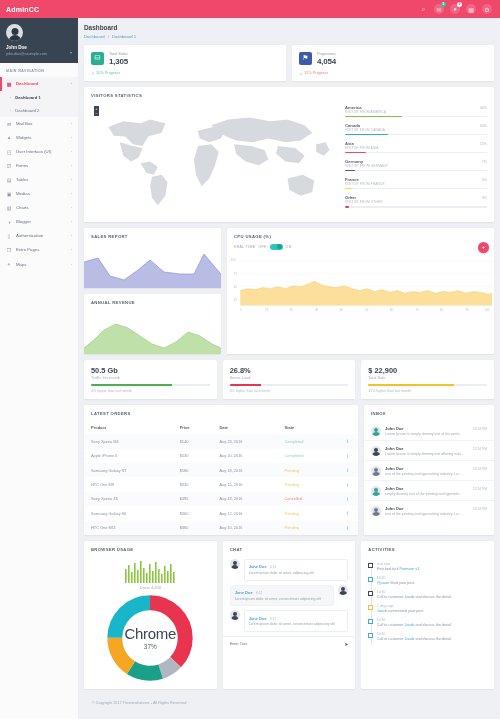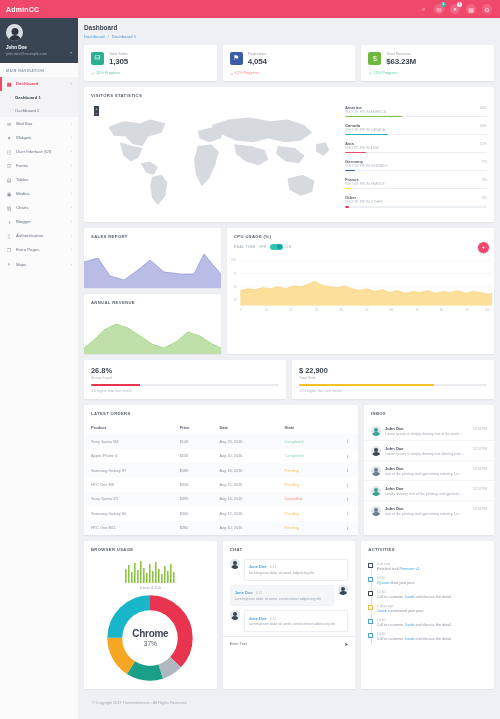--- a/index.html
+++ b/index.html
@@ -178,21 +178,21 @@
     font-size:3.6px; color:#a3abb6; margin-top:1px; white-space:nowrap;
     overflow:hidden; text-overflow:ellipsis;
   }
 
   
   .bu-body { padding:2px 7px 7px 7px; text-align:center; }
   .spark { height:24px; width:52px; margin:0 auto; display:block; }
   .bu-users { font-size:3.9px; color:#9aa4b0; margin:2px 0 4px 0; }
   .donut-wrap { position:relative; width:88px; height:88px; margin:0 auto; }
   .donut-center { position:absolute; inset:0; display:flex; flex-direction:column; align-items:center; justify-content:center; }
-  .donut-name { font-size:10px; font-weight:bold; color:#3d4552; letter-spacing:-.3px; }
+  .donut-name { font-size:15px; font-weight:normal; color:#3d4552; letter-spacing:-.3px; }
   .donut-pct { font-size:6.5px; color:#5a6270; margin-top:1px; }
 
   
   .chat-body { padding:2px 7px 0 7px; }
   .chat-msg { display:flex; gap:4px; margin-bottom:4px; align-items:flex-start; }
   .chat-bubble { flex:1; border:.4px solid #eceff2; border-radius:1.5px; padding:3.5px 4px; background:#fff; }
   .chat-bubble.alt { background:#f4f6f8; border-color:#f0f2f5; }
   .chat-name { font-size:4px; font-weight:bold; color:#4aa3df; }
   .chat-time { font-size:3.2px; color:#b0b7c1; margin-left:2px; font-weight:normal; }
   .chat-txt { font-size:3.5px; color:#9aa4b0; margin-top:1.5px; line-height:1.5; }
@@ -363,33 +363,20 @@
             <div class="stat-top">
               <div class="stat-ico" style="background:#3b5ca8">⚑</div>
               <div>
                 <div class="stat-label">Pageviews</div>
                 <div class="stat-val">4,054</div>
               </div>
             </div>
             <div class="stat-foot" style="color:#f0887d">
               <span>↘</span>
               <span>12% Progress</span>
-            </div>
-          </div>
-          <div class="card stat">
-            <div class="stat-top">
-              <div class="stat-ico" style="background:#6eb83f">$</div>
-              <div>
-                <div class="stat-label">Total Revenue</div>
-                <div class="stat-val">$63.23M</div>
-              </div>
-            </div>
-            <div class="stat-foot" style="color:#5fc9a6">
-              <span>↗</span>
-              <span>21% Progress</span>
             </div>
           </div>
         </div>
 
         <div class="card" style="margin-bottom:6px">
           <div class="card-head">VISITORS STATISTICS</div>
           <div class="vis-body">
             <div class="map-box">
               <div class="map-ctrl">
                 <div>+</div>
@@ -528,20 +515,28 @@
                   <text x="272" y="62">100</text>
               </g>
               <path d="M14 40 L22 38 L30 39 L38 37 L46 38 L54 36 L62 38 L70 35 L78 36 L86 33 L92 30 L100 34 L108 36 L116 37 L124 35 L132 38 L140 40 L148 38 L156 41 L164 39 L172 42 L180 40 L188 43 L196 41 L204 42 L212 40 L220 43 L228 41 L236 42 L244 40 L252 43 L260 41 L268 42 L276 44 L280 43 L280 56 L14 56 Z" fill="#fbdf9a"></path>
               <path d="M14 40 L22 38 L30 39 L38 37 L46 38 L54 36 L62 38 L70 35 L78 36 L86 33 L92 30 L100 34 L108 36 L116 37 L124 35 L132 38 L140 40 L148 38 L156 41 L164 39 L172 42 L180 40 L188 43 L196 41 L204 42 L212 40 L220 43 L228 41 L236 42 L244 40 L252 43 L260 41 L268 42 L276 44 L280 43" fill="none" stroke="#f5cd72" stroke-width=".6"></path>
             </svg>
             <div class="fab">+</div>
           </div>
         </div>
 
         <div class="row">
+          <div class="card metric">
+            <div class="metric-val">50.5 Gb</div>
+            <div class="metric-lbl">Traffic this month</div>
+            <div class="metric-bar">
+                <i style="width:68%;background:#4caf50"></i>
+              </div>
+            <div class="metric-note">4% higher than last month</div>
+          </div>
           <div class="card metric">
             <div class="metric-val">26.8%</div>
             <div class="metric-lbl">Server Load</div>
             <div class="metric-bar">
                 <i style="width:26%;background:#e8344e"></i>
               </div>
             <div class="metric-note">4% higher than last month</div>
           </div>
           <div class="card metric">
             <div class="metric-val">$ 22,900</div>

